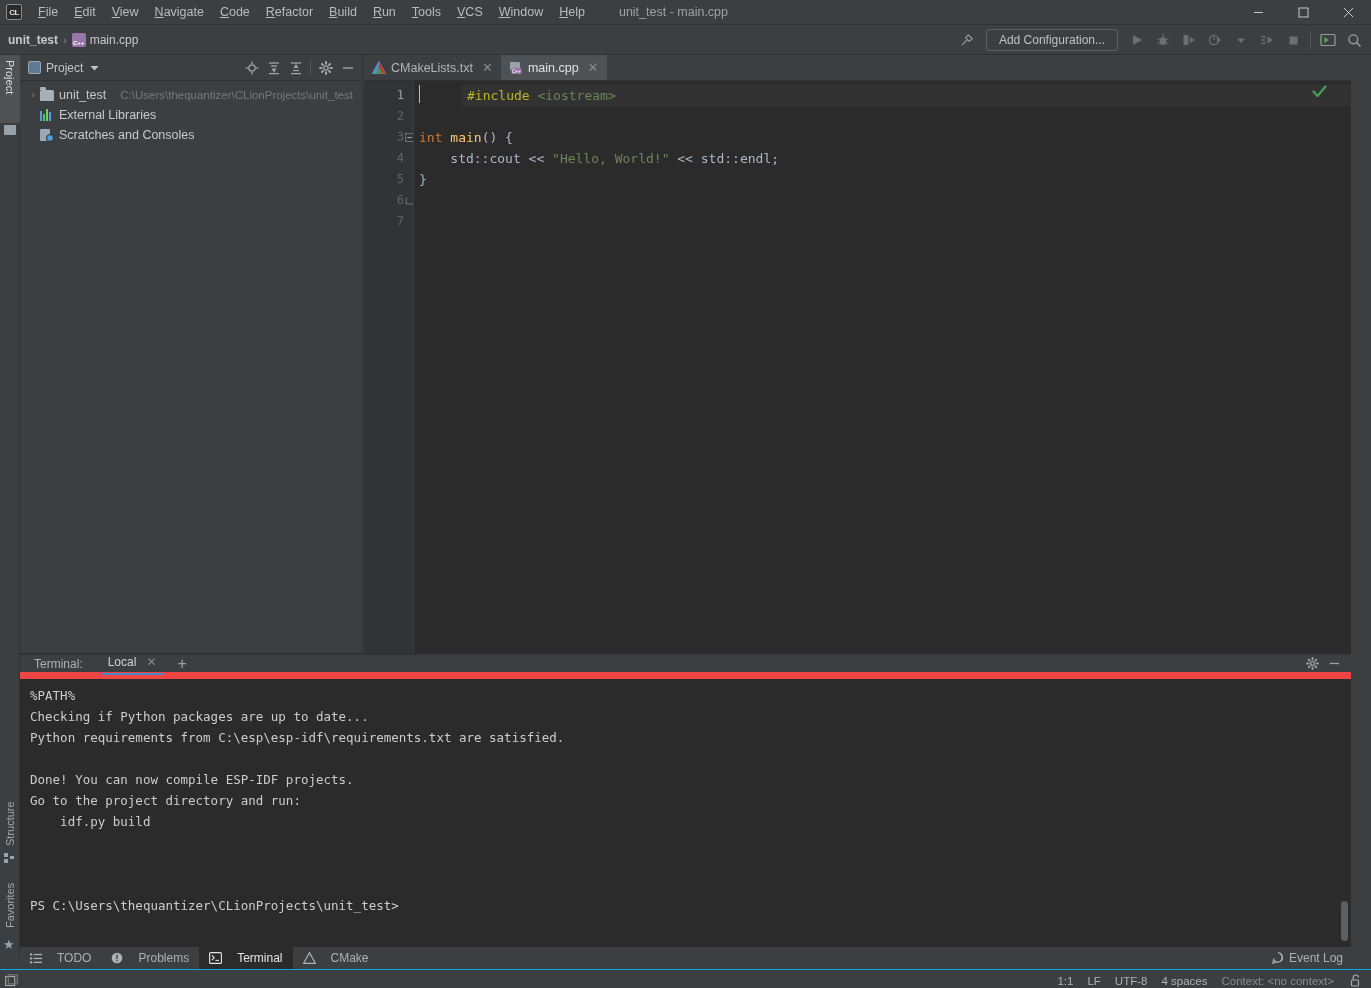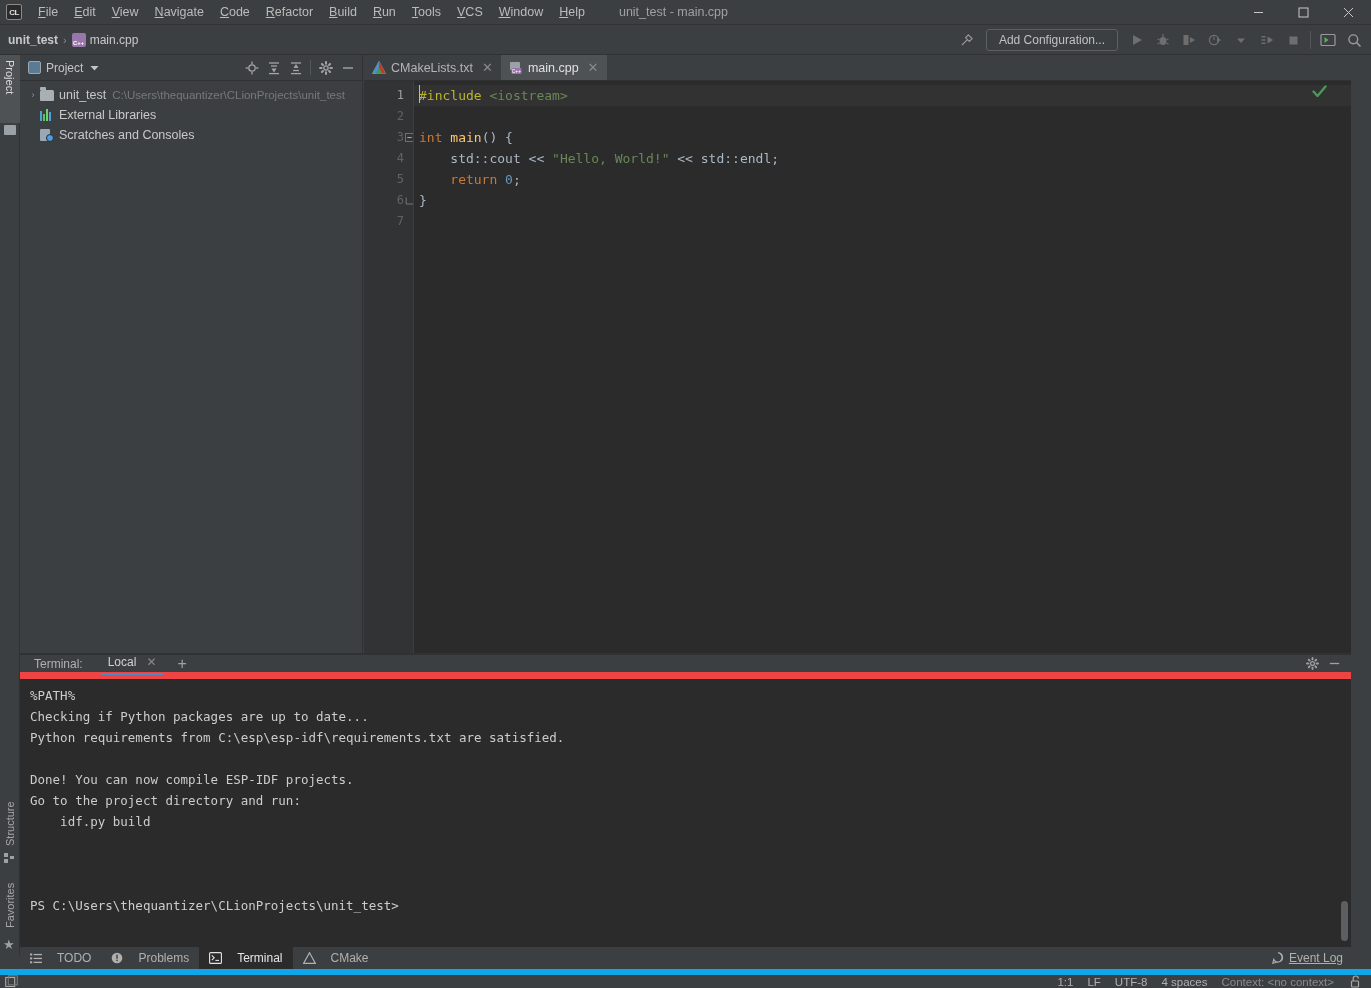--- a/index.html
+++ b/index.html
@@ -119,21 +119,21 @@
   .tree { padding-top:4px; font-size:12.5px; }
   .tree-row {
     display:flex; align-items:center; height:20px; padding-left:6px;
     white-space:nowrap; cursor:default;
   }
   .arrow {
     width:14px; display:flex; align-items:center; justify-content:center;
     color:#9a9a9a; font-size:9px;
   }
   .tree-label { color:#c8c8c8; }
-  .tree-sub { color:#787878; margin-left:6px; font-size:11.5px; }
+  .tree-sub { color:#787878; margin-left:14px; font-size:11.5px; }
   .folder-ic {
     width:14px; height:11px; background:#a8b0b6; border-radius:1.5px 1.5px 1px 1px;
     margin-right:5px; position:relative;
   }
   .folder-ic::before {
     content:''; position:absolute; top:-3px; left:0; width:6px; height:3px;
     background:#a8b0b6; border-radius:1px 1px 0 0;
   }
   .lib-ic { display:flex; align-items:flex-end; gap:1px; height:12px; margin-right:5px; width:14px; }
   .lib-ic i { width:2px; display:block; }
@@ -175,21 +175,21 @@
   .gln { height:21px; line-height:21px; padding-right:9px; }
   .fold {
     position:absolute; right:-1px; width:9px; height:9px;
   }
   .codearea {
     flex:1; position:relative; padding-top:4px;
     font-family:"DejaVu Sans Mono", monospace; font-size:13px;
     border-left:1px solid #3c3f41;
   }
   .cline { height:21px; line-height:21px; padding-left:5px; white-space:pre; }
-  .cline.cur { background:#323232; }
+  .cline.cur { background:#323232;margin-left:48px; }
   .k-macro { color:#bbb529; }
   .k-str-inc { color:#6a8759; }
   .k-kw { color:#cc7832; }
   .k-fn { color:#ffc66d; }
   .k-plain { color:#a9b7c6; }
   .k-str { color:#6a8759; }
   .k-num { color:#6897bb; }
   .k-op { color:#a9b7c6; }
   .editor-check {
     position:absolute; right:24px; top:4px; color:#499c54;
@@ -241,27 +241,27 @@
   .bottom-tabs {
     position:absolute; left:20px; top:947px; width:1331px; height:22px;
     background:#3c3f41; display:flex; align-items:center;
   }
   .btab {
     display:flex; align-items:center; gap:15px; height:22px; padding:0 10px;
     font-size:12px; color:#b0b0b0; cursor:default;
   }
   .btab.active { background:#2b2b2b; color:#e4e4e4; }
   .bt-right { margin-left:auto; display:flex; align-items:center; padding-right:8px; gap:5px; }
-  .bt-right .evlog { display:flex; align-items:center; gap:5px; font-size:12px; color:#b0b0b0;text-decoration:underline; }
+  .bt-right .evlog { display:flex; align-items:center; gap:5px; font-size:12px; color:#b0b0b0; }
 
   
   .statusbar {
     position:absolute; left:0; top:969px; width:1371px; height:19px;
-    background:#3c3f41; display:flex; align-items:center;
-    border-top:6px solid #0ea5e9;
+    background:#3c3f41; display:flex; align-items:flex-end;
+    border-top:1px solid #0ea5e9;
   }
   .sb-left { display:flex; align-items:center; padding-left:4px; }
   .sb-right {
     margin-left:auto; display:flex; align-items:center; gap:14px;
     padding-right:8px; font-size:11.5px; color:#b0b0b0;
   }
   .sb-right .ctx { color:#8a8a8a; }
   .sb-ic { width:15px; height:15px; display:flex; align-items:center; justify-content:center; color:#a8a8a8; }
   svg { display:block; }
 </style>
@@ -558,21 +558,20 @@
             <path d="M8 8 H1.2 V1.5" fill="none" stroke="#777" stroke-width="1"></path>
           </svg>
         </div>
       </div>
     <div class="codearea" id="codearea">
       <div class="ed-caret"></div>
     <div class="cline cur"><span class="k-macro">#include </span><span class="k-str-inc">&lt;iostream&gt;</span></div>
         <div class="cline">&nbsp;</div>
         <div class="cline"><span class="k-kw">int </span><span class="k-fn">main</span><span class="k-plain">() {</span></div>
         <div class="cline"><span class="k-plain">    std::cout </span><span class="k-op">&lt;&lt; </span><span class="k-str">"Hello, World!"</span><span class="k-op"> &lt;&lt; </span><span class="k-plain">std::endl;</span></div>
-        <div class="cline"><span class="k-plain">    </span><span class="k-kw">return </span><span class="k-num">0</span><span class="k-plain">;</span></div>
         <div class="cline"><span class="k-plain">}</span></div>
         <div class="cline">&nbsp;</div>
       </div>
     <div class="editor-check">
       <svg width="15" height="13" viewBox="0 0 15 13">
           <polyline points="1.5,6.5 5.5,11 13.5,1.5" fill="none" stroke="#499c54" stroke-width="2.3" stroke-linecap="round" stroke-linejoin="round"></polyline>
         </svg>
     </div>
   </div>
 

